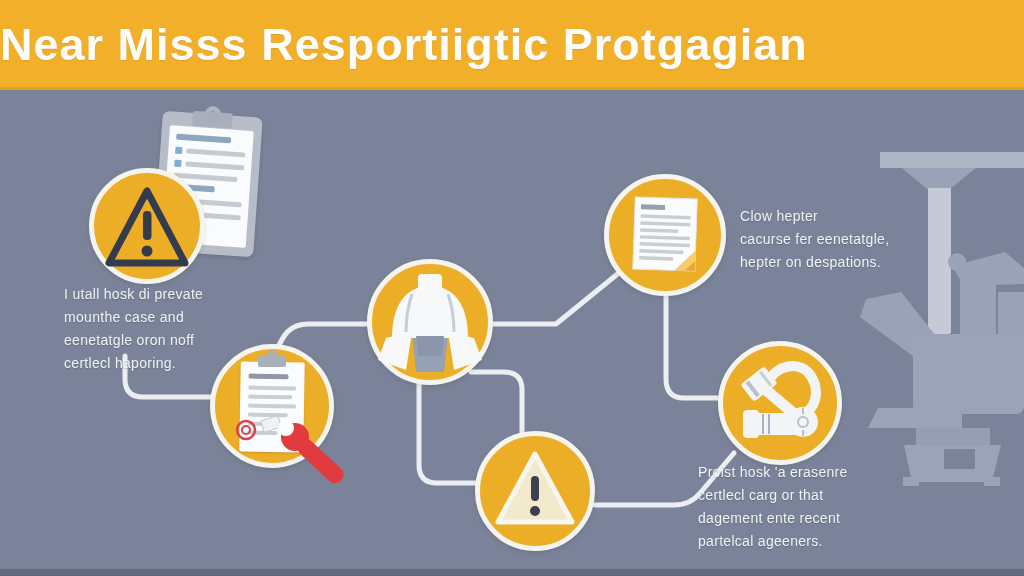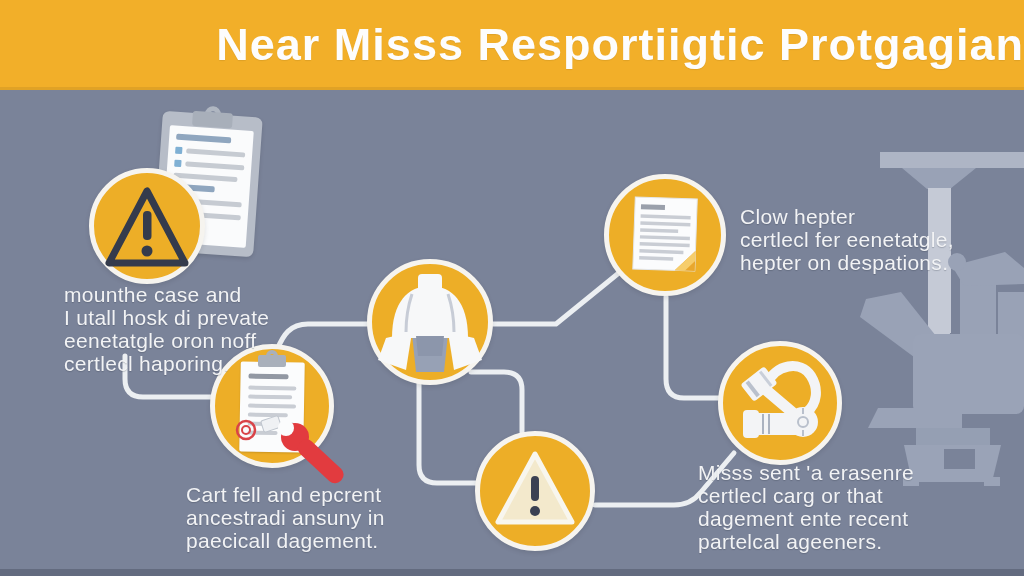--- a/index.html
+++ b/index.html
@@ -4,21 +4,21 @@
 <style>
   html,body{margin:0;padding:0;background:#4a4f5c;}
   .stage{
     position:relative;width:1024px;height:576px;overflow:hidden;
     background:#7A8399;
     font-family:"Liberation Sans", sans-serif;
   }
   
   .banner{
     position:absolute;left:0;top:0;width:1024px;height:90px;
-    background:#F2AF29;display:flex;align-items:center;justify-content:flex-end;
+    background:#F2AF29;display:flex;align-items:center;justify-content:flex-start;
     box-shadow:inset 0 -3px 0 rgba(0,0,0,.07);z-index:6;
   }
   .banner h1{
     margin:0;color:#FDFDFD;font-size:45px;font-weight:700;letter-spacing:1px;
     text-shadow:0 1px 1px rgba(0,0,0,.08);white-space:nowrap;
   }
   
   .layer{position:absolute;left:0;top:0;z-index:1;}
   .connectors{z-index:2;}
   
@@ -47,21 +47,21 @@
   .node svg{position:absolute;left:0;top:0;}
   
   .rpaper{position:absolute;left:25px;top:13px;width:64px;height:90px;background:#FBFCFD;border-radius:2px;transform:rotate(1deg);box-shadow:0 1px 2px rgba(0,0,0,.15);}
   .rclip{position:absolute;left:43px;top:6px;width:28px;height:12px;background:#A9B0BB;border-radius:2px;}
   .rring{position:absolute;left:51px;top:1px;width:12px;height:12px;border-radius:50%;border:4px solid #A9B0BB;box-sizing:border-box;}
   .rpaper .hline{position:absolute;left:8px;top:12px;width:40px;height:5px;background:#9298A3;border-radius:2px;}
   .rpaper .gline{position:absolute;left:8px;width:48px;height:4px;background:#C9CDD4;border-radius:2px;}
   
   .wrench-layer{z-index:4;}
   
-  .tblock{position:absolute;z-index:5;color:#F2F3F5;font-size:21px;line-height:23px;letter-spacing:.3px;text-shadow:0 1px 1px rgba(40,46,60,.25);}
+  .tblock{position:absolute;z-index:5;color:#F2F3F5;font-size:14px;line-height:23px;letter-spacing:.3px;text-shadow:0 1px 1px rgba(40,46,60,.25);}
   .tb-left{left:64px;top:283px;}
   .tb-bottom-left{left:186px;top:483px;}
   .tb-right-top{left:740px;top:205px;}
   .tb-right-bottom{left:698px;top:461px;}
   .bottom-shade{position:absolute;left:0;bottom:0;width:100%;height:7px;background:rgba(40,46,60,.28);z-index:5;}
 </style>
 </head>
 <body>
 
 <div class="stage">
@@ -212,39 +212,34 @@
       <line x1="80" y1="84" x2="80" y2="90" stroke="#B9C0CC" stroke-width="2"></line>
       <g transform="rotate(-38 36 38)">
         <rect x="21" y="27" width="30" height="22" rx="3" fill="#F3F4F6"></rect>
         <rect x="26" y="29" width="4" height="18" fill="#B9C0CC"></rect>
         <rect x="43" y="29" width="3" height="18" fill="#C9CFD9"></rect>
       </g>
     </svg>
   </div>
 
   <div class="tblock tb-left">
+    <div>I utall hosk di prevate</div>
     <div>mounthe case and</div>
-    <div>I utall hosk di prevate</div>
     <div>eenetatgle oron noff</div>
     <div>certlecl haporing.</div>
   </div>
 
-  <div class="tblock tb-bottom-left">
-    <div>Cart fell and epcrent</div>
-    <div>ancestradi ansuny in</div>
-    <div>paecicall dagement.</div>
-  </div>
 
   <div class="tblock tb-right-top">
     <div>Clow hepter</div>
-    <div>certlecl fer eenetatgle,</div>
+    <div>cacurse fer eenetatgle,</div>
     <div>hepter on despations.</div>
   </div>
 
   <div class="tblock tb-right-bottom">
-    <div>Misss sent 'a erasenre</div>
+    <div>Proist hosk 'a erasenre</div>
     <div>certlecl carg or that</div>
     <div>dagement ente recent</div>
     <div>partelcal ageeners.</div>
   </div>
 
   <div class="bottom-shade"></div>
 </div>
 
 </body></html>

